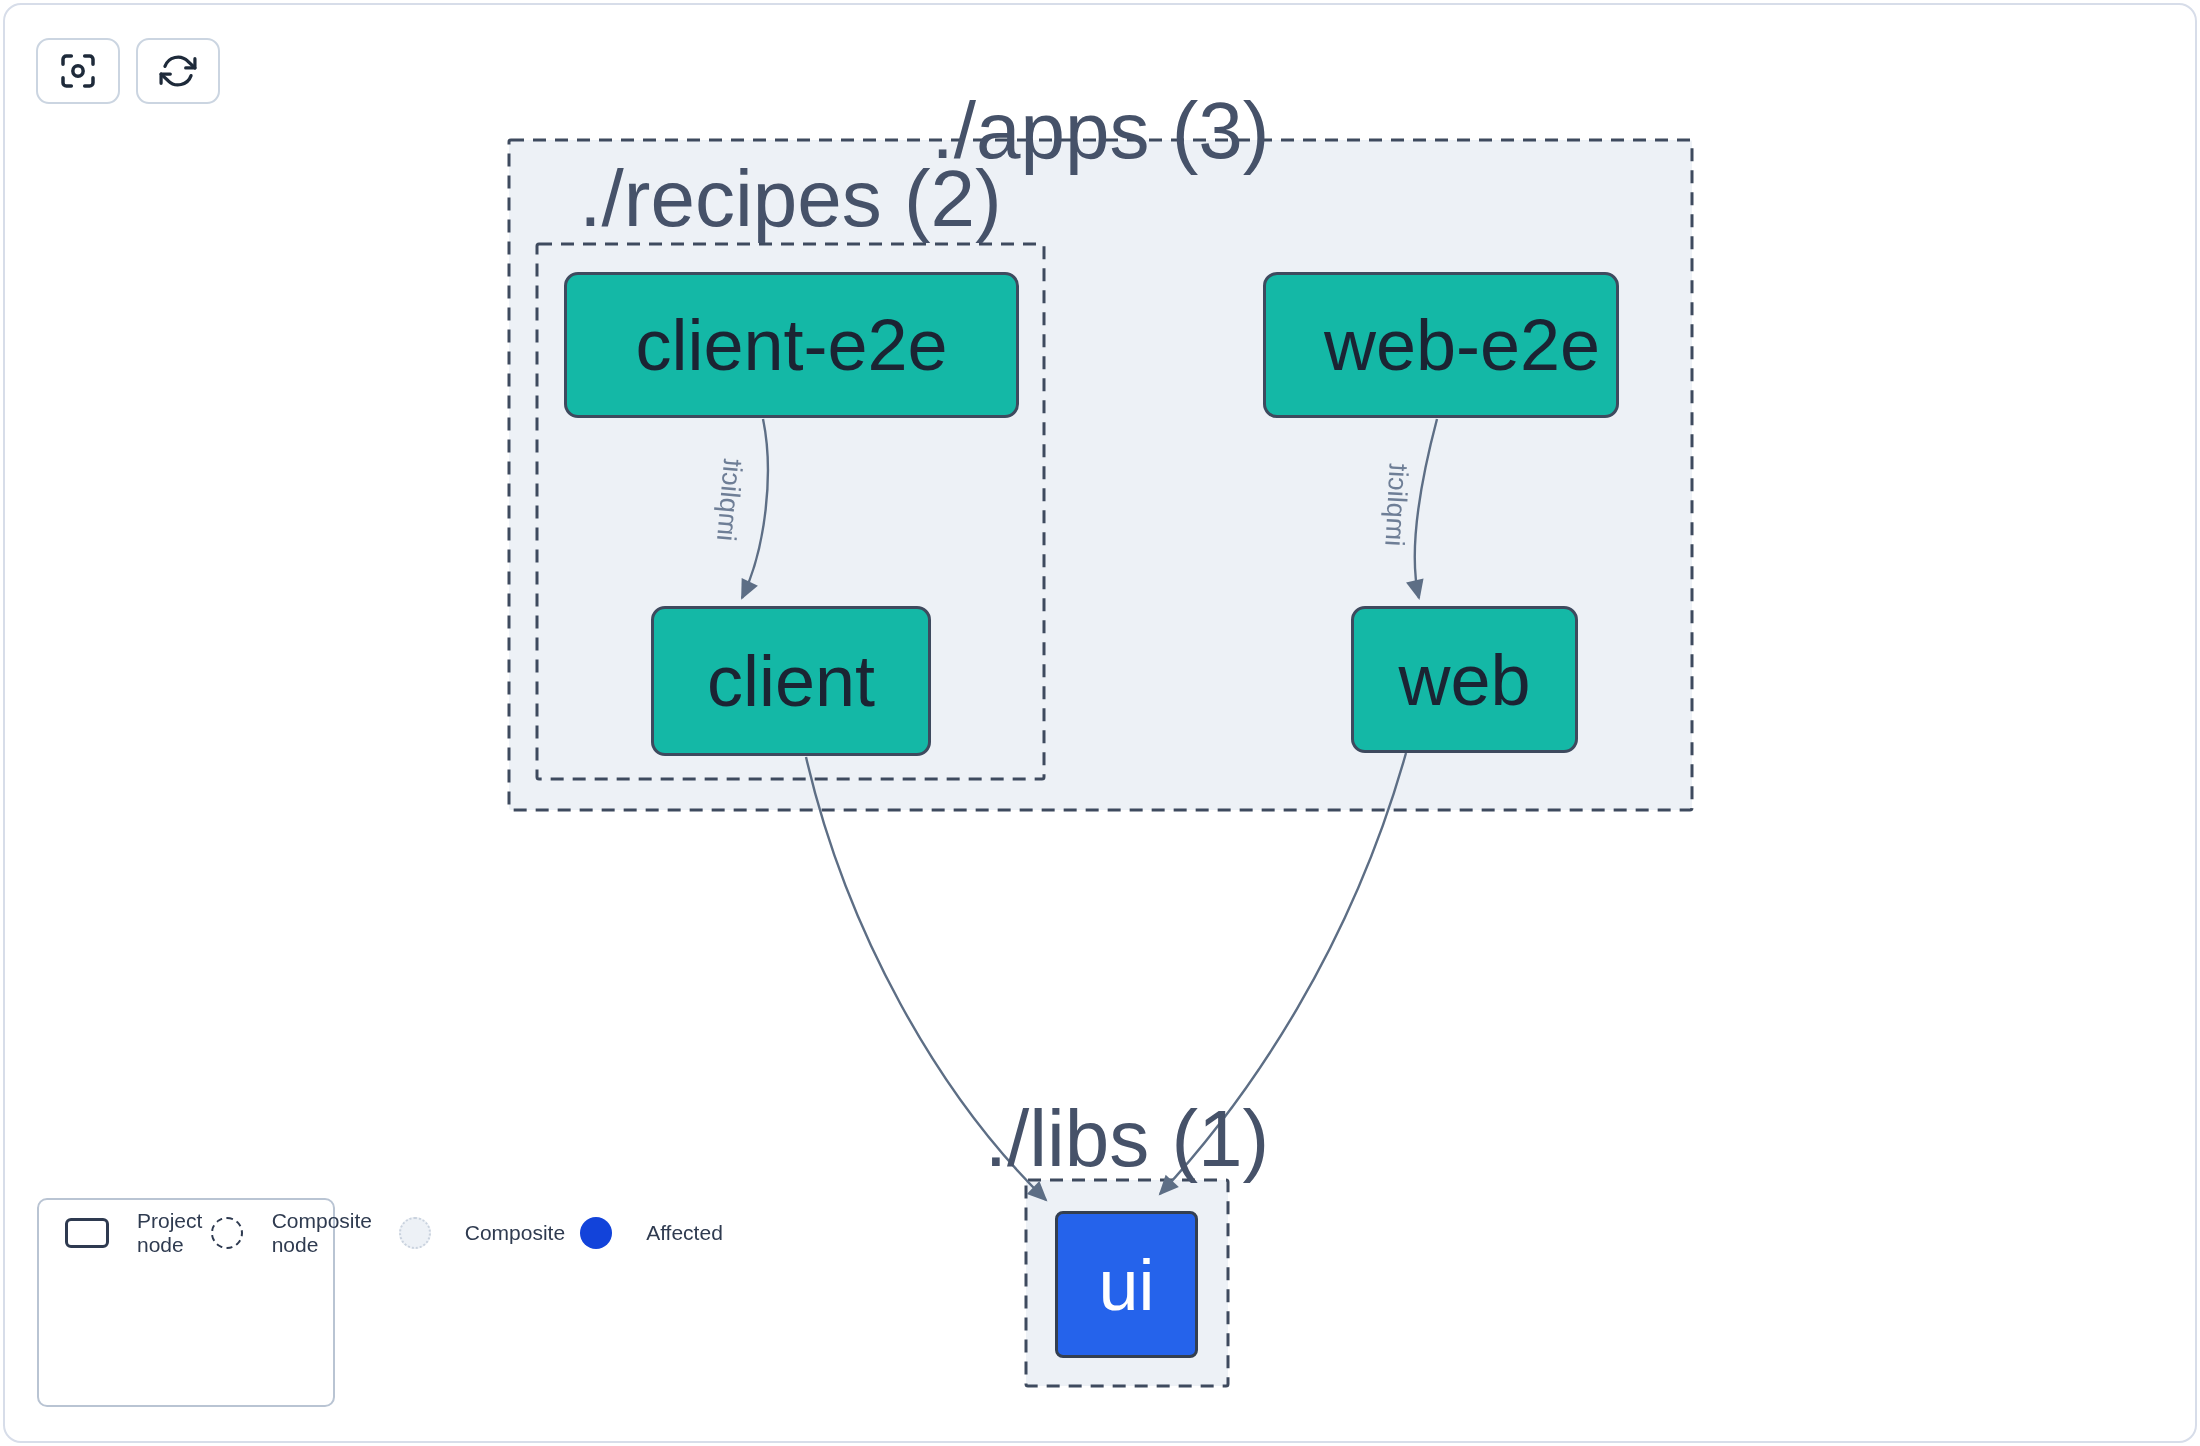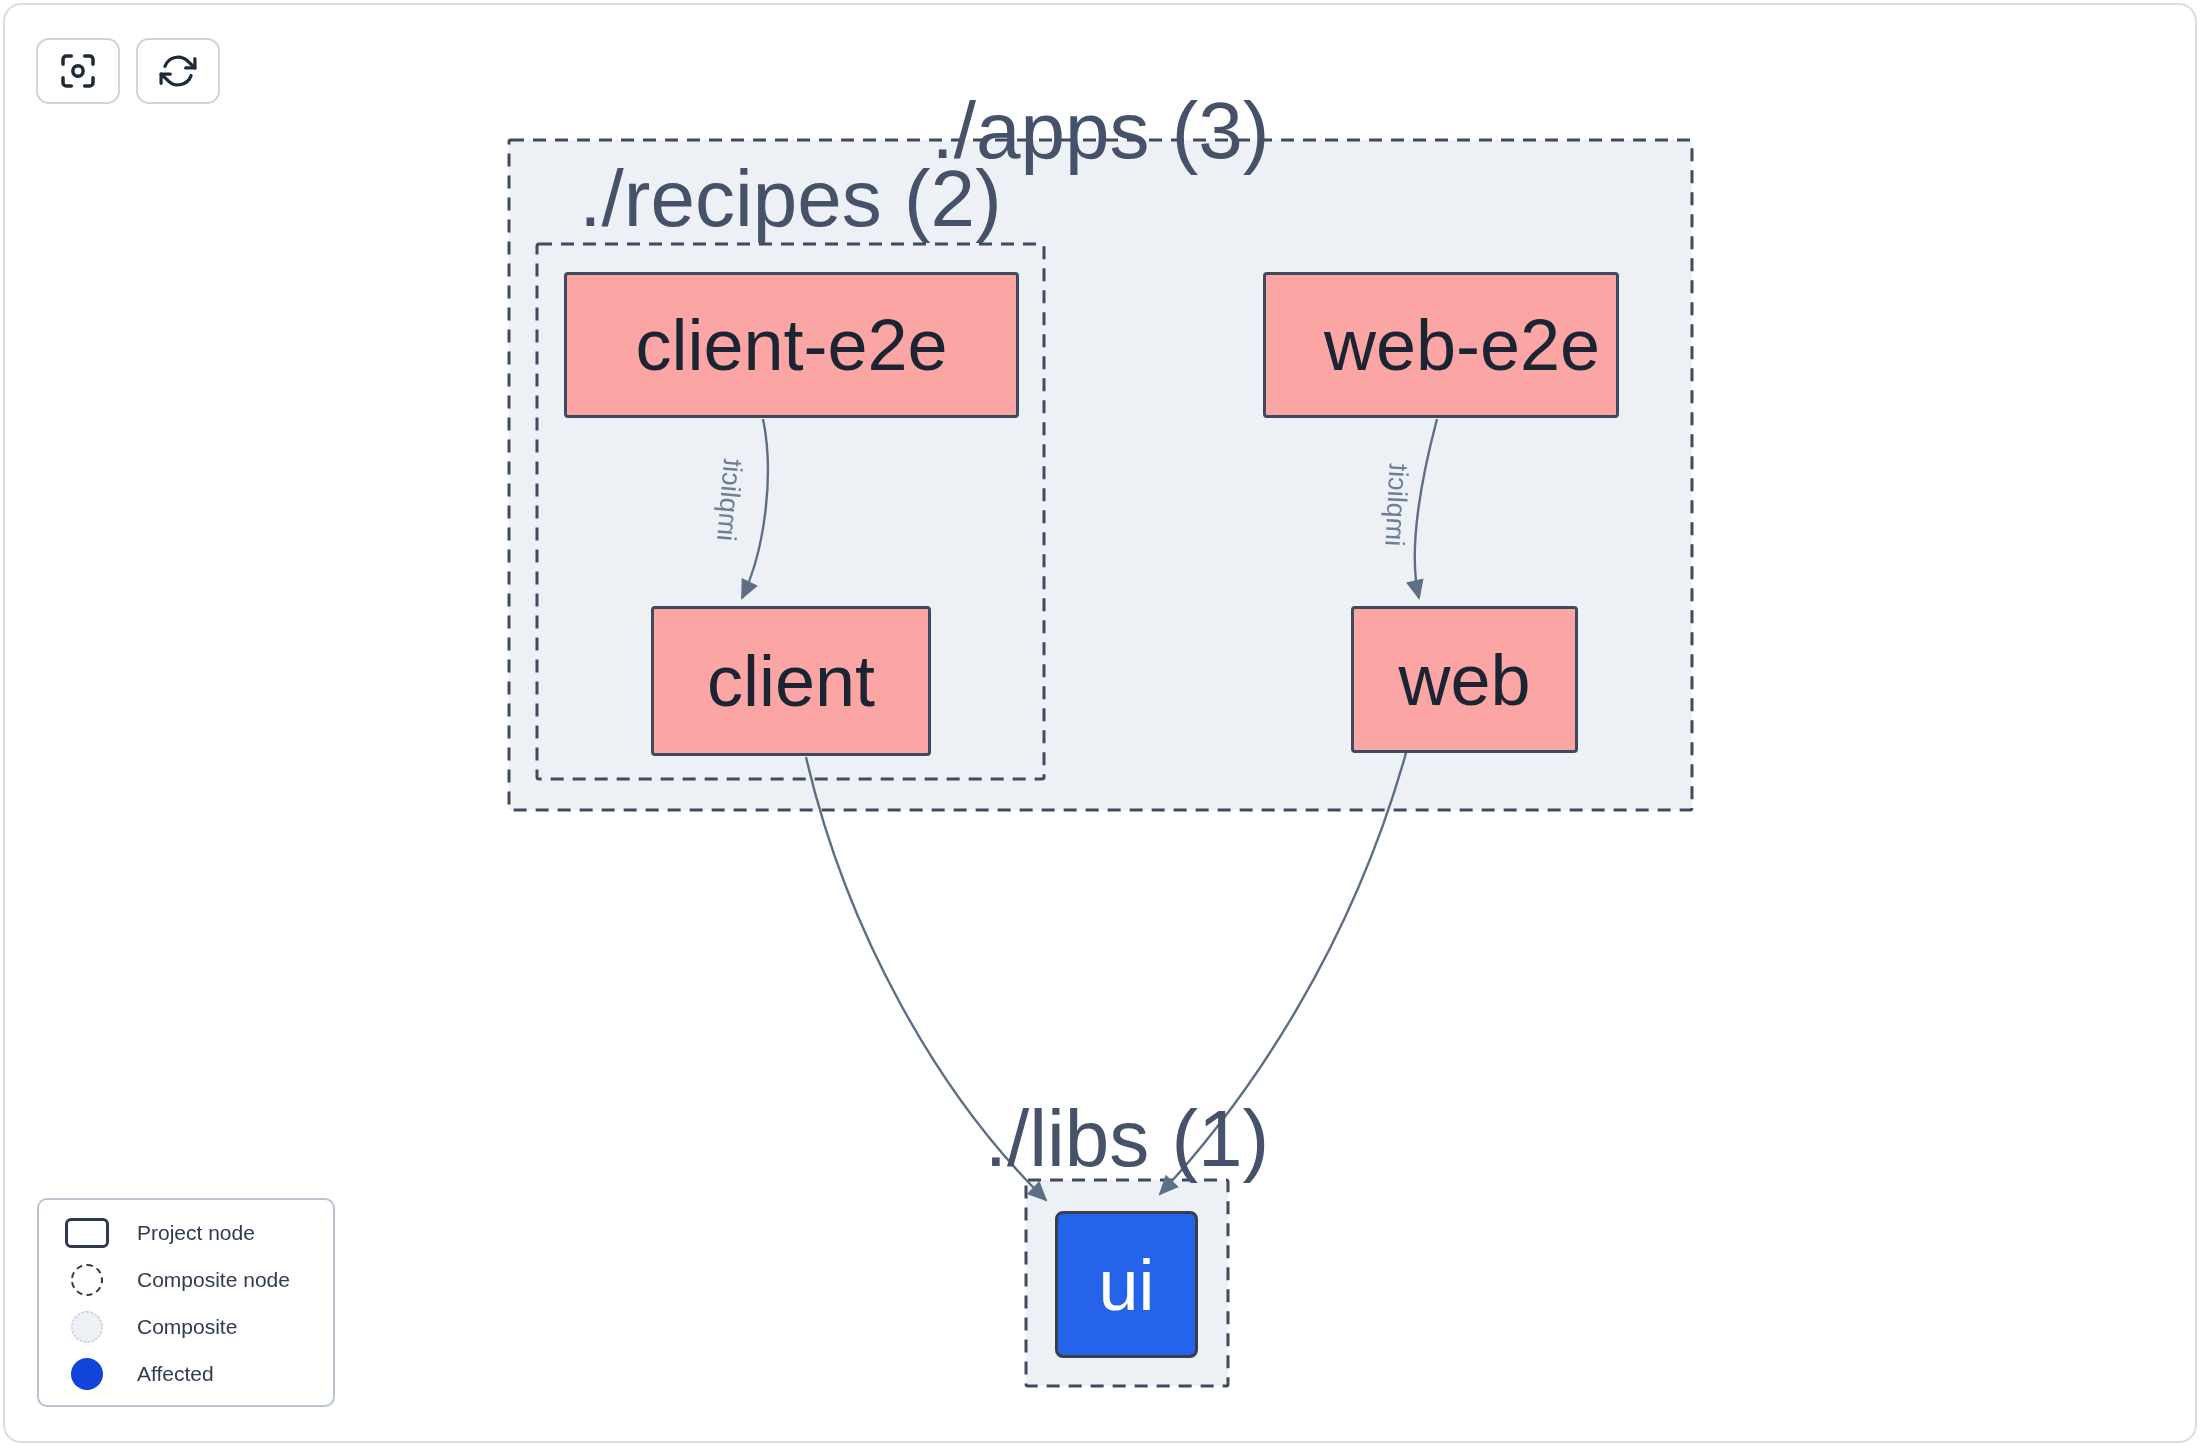--- a/index.html
+++ b/index.html
@@ -33,22 +33,22 @@
   .group-title {
     position:absolute; color:#465269; font-size:80px; line-height:86px;
     text-align:center; white-space:nowrap; cursor:pointer;
   }
   #title-apps    { left:509px;  top:48px;   width:1183px;margin-top:40px; }
   #title-recipes { left:537px;  top:156px;  width:507px;  }
   #title-libs    { left:927px;  top:1096px; width:400px;  }
 
   
   .node {
-    position:absolute; box-sizing:border-box; background:#fca5a5;
-    border:3px solid #3e4a5e; border-radius:4px;
+    position:absolute; box-sizing:border-box; background:#14b8a6;
+    border:3px solid #3e4a5e; border-radius:14px;
     display:flex; align-items:center; justify-content:center;
     font-size:72px; color:#1b2433; cursor:pointer;
   }
   #node-client-e2e { left:564px;  top:272px;  width:455px; height:146px; }
   #node-web-e2e    { left:1263px; top:272px;  width:356px; height:146px;padding-left:42px; }
   #node-client     { left:651px;  top:606px;  width:280px; height:150px; }
   #node-web        { left:1351px; top:606px;  width:227px; height:147px; }
   #node-ui         { left:1055px; top:1211px; width:143px; height:147px;
                      background:#2563eb; color:#ffffff; border-color:#343f50;
                      border-radius:8px; }
@@ -59,21 +59,21 @@
     cursor:pointer;
   }
   #edge-label-1 { left:729px;  top:500px; transform:translate(-50%,-50%) rotate(95deg) scaleX(-1); }
   #edge-label-2 { left:1396px; top:505px; transform:translate(-50%,-50%) rotate(93deg) scaleX(-1); }
 
   
   .legend {
     position:absolute; left:37px; top:1198px; width:298px; height:209px;
     box-sizing:border-box; background:#ffffff; border:2px solid #b9c4d3;
     border-radius:10px; padding:14px 0 0 26px;
-    display:flex; flex-direction:column; gap:9px;
+    display:flex; flex-direction:row; gap:9px;
   }
   .legend-row { display:flex; align-items:center; height:38px; }
   .swatch-col { width:44px; display:flex; justify-content:center; align-items:center; }
   .legend-label { font-size:21px; color:#2f3b50; margin-left:28px; }
   .sw-project   { width:45px; height:30px; box-sizing:border-box;
                   border:3px solid #2e3a50; border-radius:6px; background:#ffffff; }
   .sw-composite { width:32px; height:32px; box-sizing:border-box;
                   border:2px dashed #2e3a50; border-radius:50%; }
   .sw-affected  { width:32px; height:32px; box-sizing:border-box;
                   border:2px dotted #c9d2de; border-radius:50%; background:#edf1f6; }

